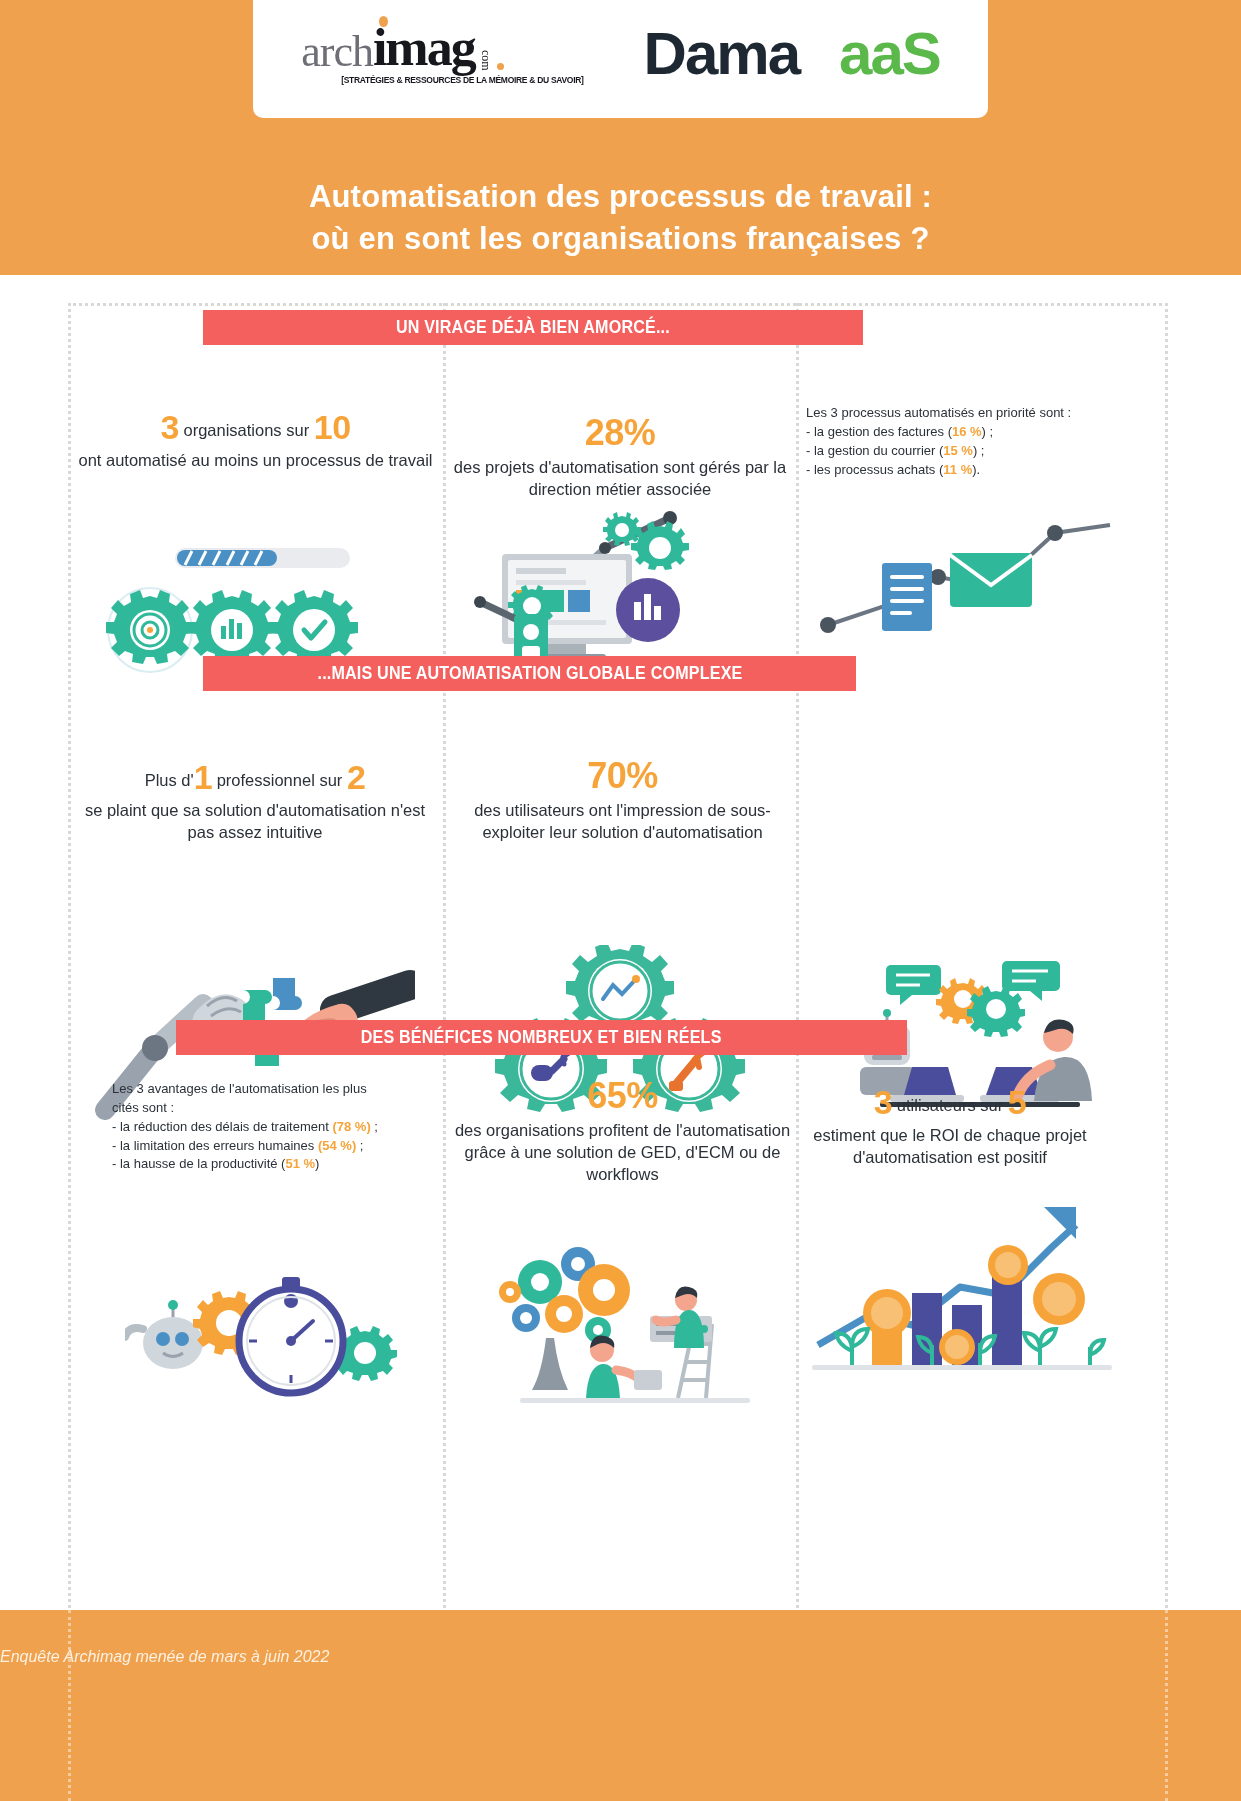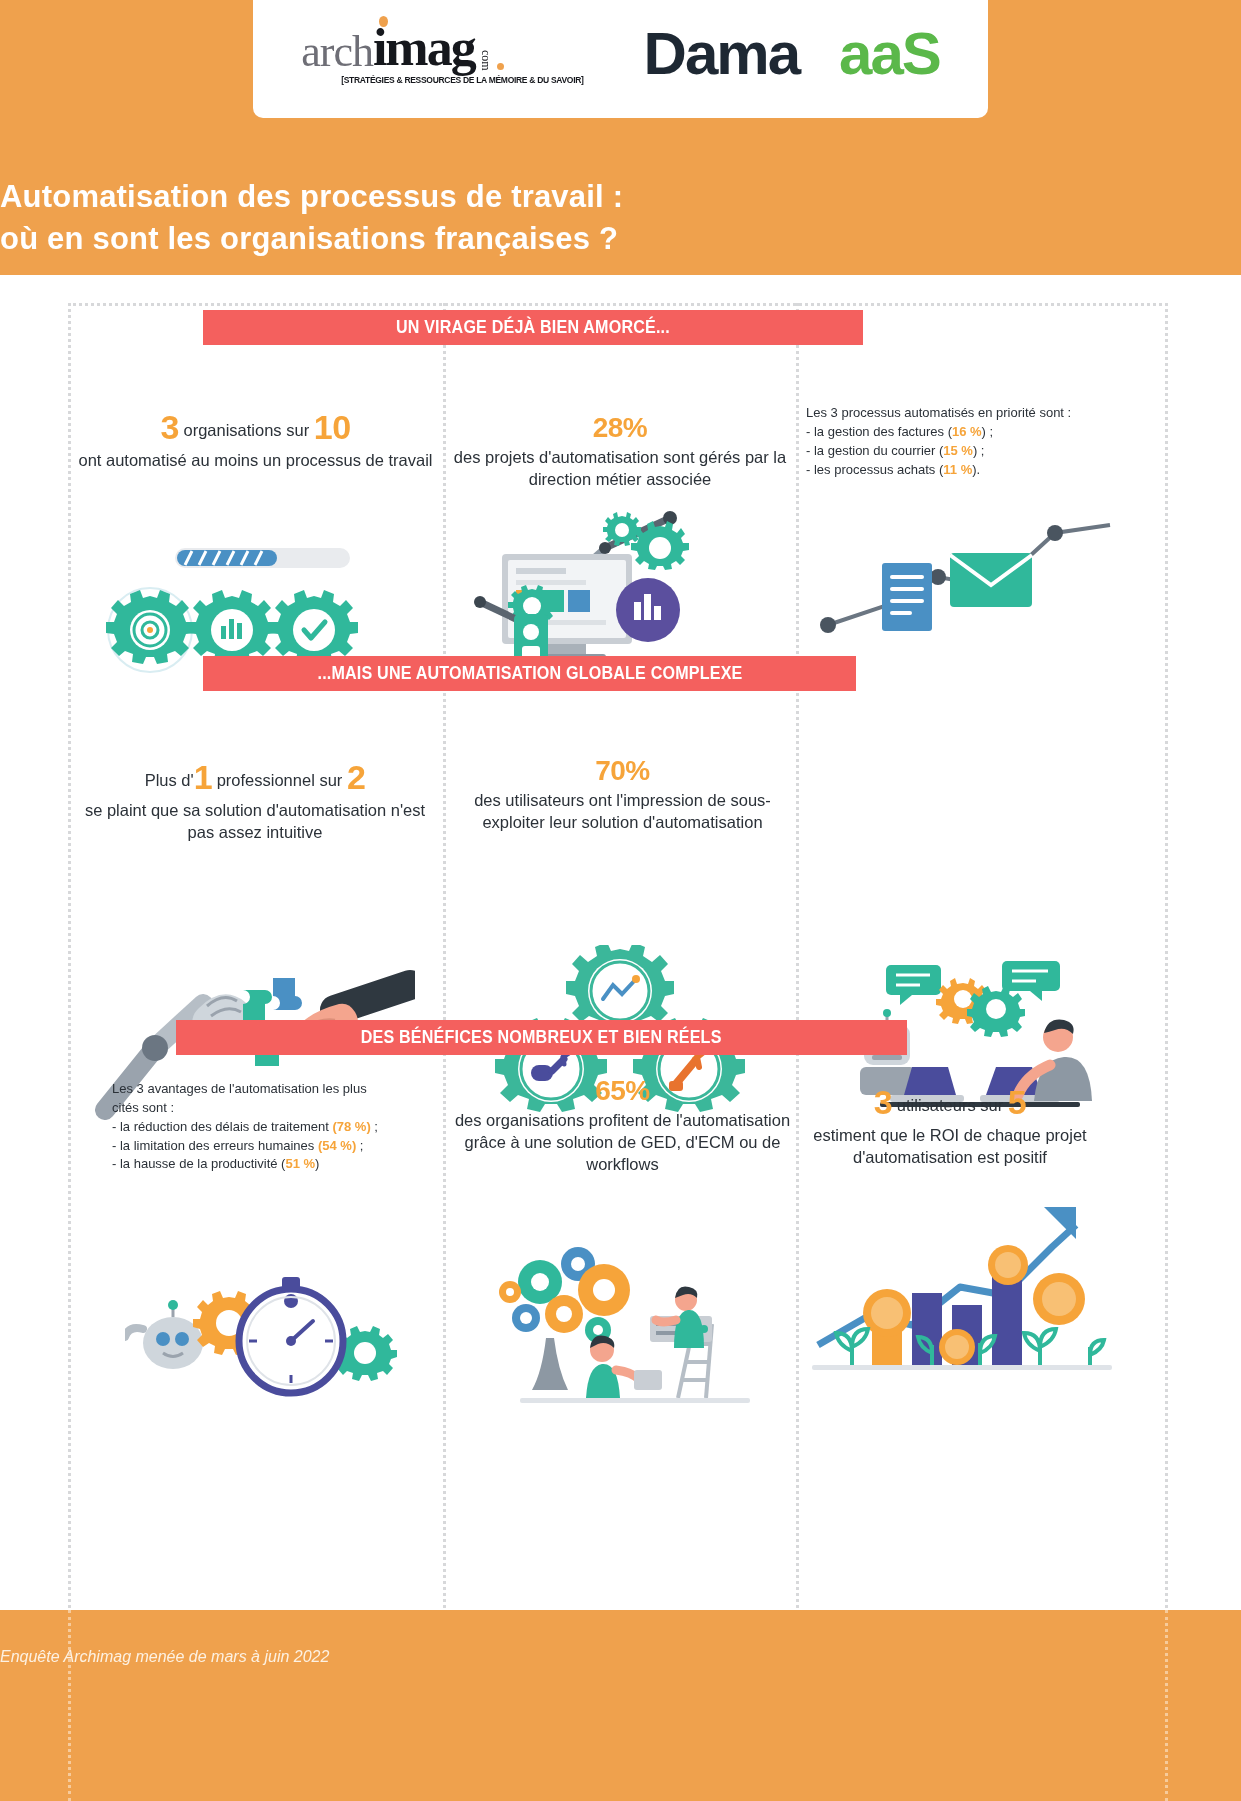--- a/index.html
+++ b/index.html
@@ -46,21 +46,21 @@
   }
   .logo-dama {
     font-family:"Liberation Sans", sans-serif; font-size:60px; font-weight:bold;
     letter-spacing:-2px; line-height:1; display:flex; align-items:baseline;
   }
   .dm-dark { color:#1e2833; }
   .dm-green { color:#5bb84a;margin-left:40px; }
 
   .header-title {
     position:absolute; left:0; top:176px; width:1241px;
-    text-align:left; color:#ffffff;
+    text-align:center; color:#ffffff;
     font-size:31px; font-weight:bold; line-height:1.34;
     letter-spacing:0.2px;
   }
 
   
   .dotted-frame {
     position:absolute; left:68px; top:303px; width:1100px; height:1305px;
     border:3px dotted #d7d8da;
     border-top-style:dotted; border-bottom-style:none;
   }
@@ -90,21 +90,21 @@
   
   .col { position:absolute; text-align:center; }
   .stat-text {
     font-size:16.5px; color:#2b3138; line-height:1.32;
   }
   .big-num {
     color:#f6a43a; font-weight:bold; font-size:34px; vertical-align:-3px;
     letter-spacing:-0.5px;
   }
   .pct-big {
-    color:#f6a43a; font-weight:bold; font-size:28px; letter-spacing:-0.5px;
+    color:#f6a43a; font-weight:bold; font-size:36px; letter-spacing:-0.5px;
     display:block; margin-bottom:3px;
   }
   .pct-inline { color:#f6a43a; font-weight:bold; }
   .left-text { text-align:left; font-size:13px; color:#2b3138; line-height:1.45; }
 
   
   .art { position:absolute; }
 
   
   .footer-band {

